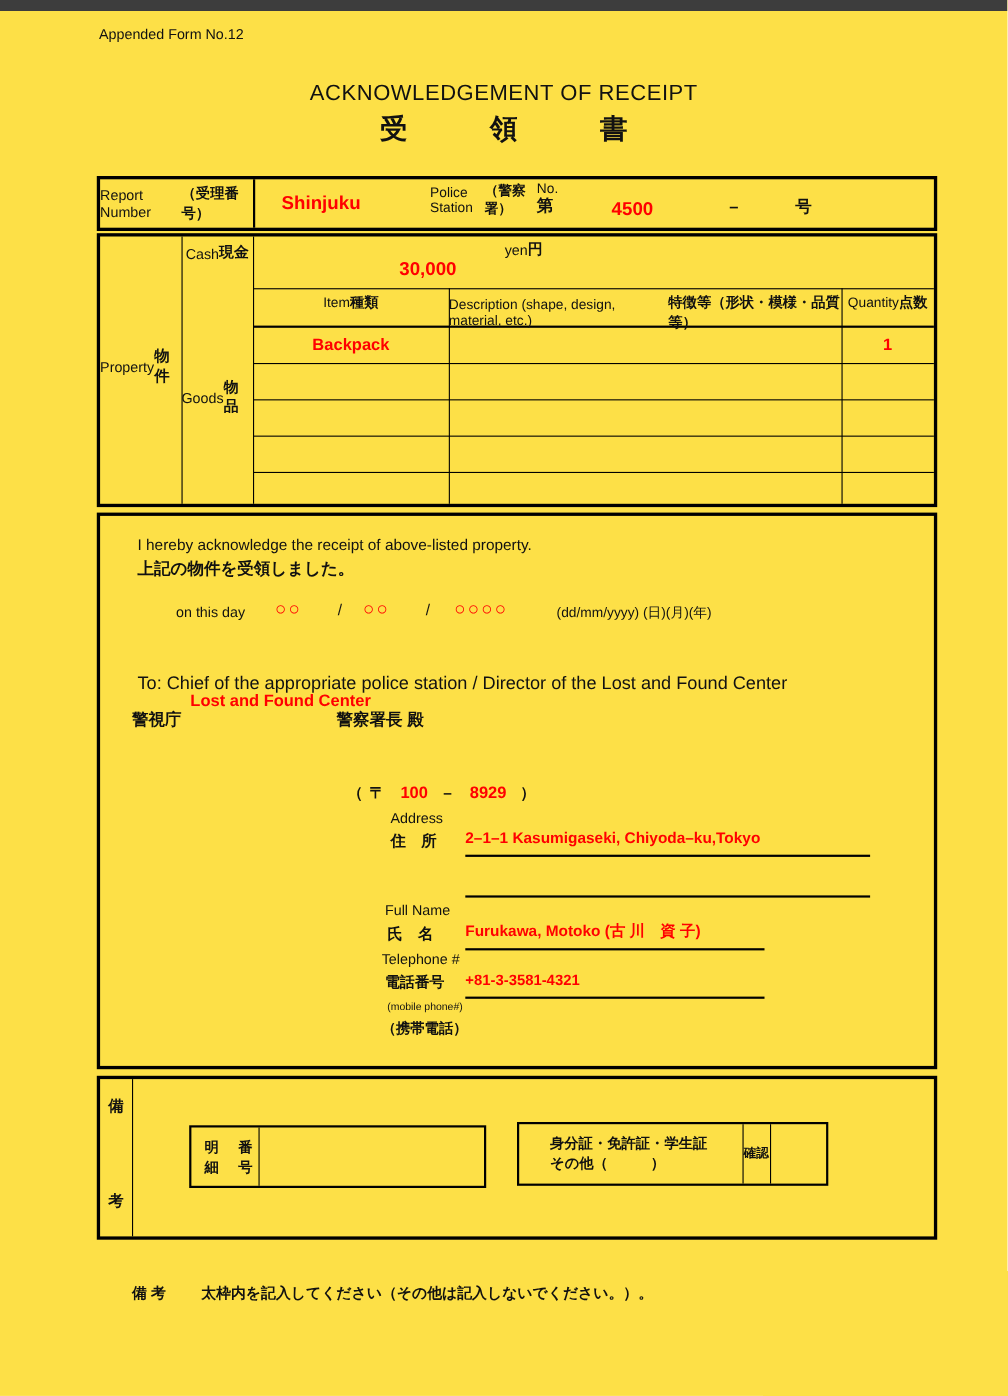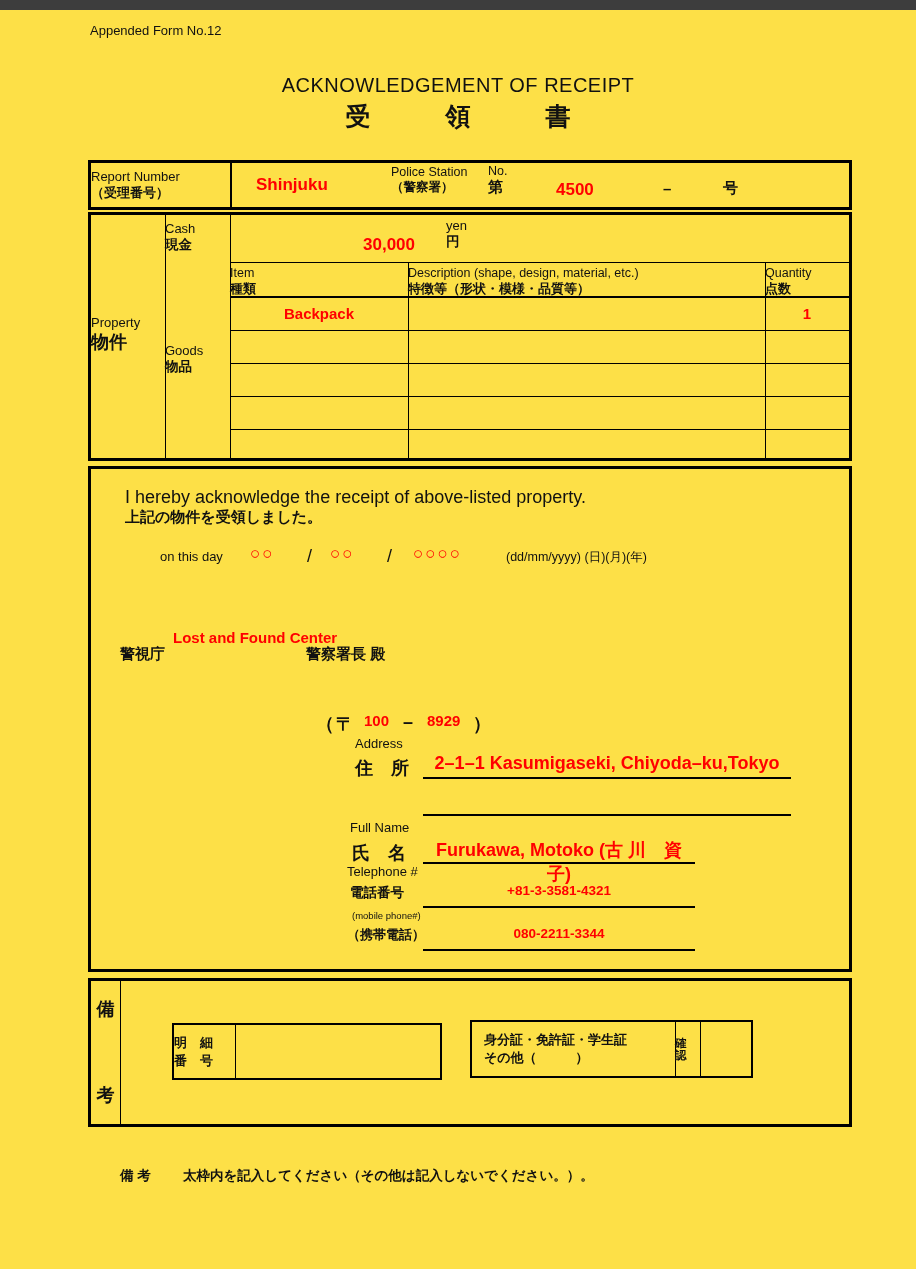--- a/index.html
+++ b/index.html
@@ -6,24 +6,24 @@
   html,body{background:#ffffff}
   body{font-family:"Liberation Sans","DejaVu Sans",sans-serif;color:#111}
   .page{position:relative;width:916px;height:1269px;background:#fde047;overflow:hidden}
   .abs{position:absolute}
   .b{font-weight:bold}
   .red{color:#ff0000;font-weight:bold}
   .ctr{text-align:center}
   .box3{border:3px solid #000}
   .box2{border:2px solid #000}
   .line{position:absolute;background:#000}
-  .stack{display:flex;flex-direction:column;justify-content:center}
-  .fillline{border-bottom:2px solid #000;text-align:center}
+  .stack{display:flex;flex-direction:row;align-items:center;justify-content:center}
+  .fillline{border-bottom:2px solid #000;text-align:left}
   .fs9{font-size:9.5px}.fs12{font-size:12.5px}.fs13{font-size:13px}.fs135{font-size:13.5px}
-  .fs14{font-size:18px}.fs15{font-size:15px}.fs16{font-size:16.5px}.fs17{font-size:17px}
+  .fs14{font-size:14px}.fs15{font-size:15px}.fs16{font-size:16.5px}.fs17{font-size:17px}
 </style>
 </head>
 <body>
 
 <div class="page">
 
   <div class="abs" style="left:0;top:0;width:916px;height:10px;background:#3d3d3d"></div>
 
   <div class="abs fs13" style="left:90px;top:23px">Appended Form No.12</div>
   <div class="abs ctr" style="left:0;width:916px;top:74px;font-size:20px;letter-spacing:.5px">ACKNOWLEDGEMENT OF RECEIPT</div>
@@ -118,20 +118,21 @@
     <div class="abs fs15 b" style="left:34px;top:39px">上記の物件を受領しました。</div>
 
     <span class="abs fs13" style="left:69px;top:80px">on this day</span>
     <span class="abs red fs17" style="left:159px;top:75px;letter-spacing:2px">○○</span>
     <span class="abs fs14" style="left:216px;top:77px">/</span>
     <span class="abs red fs17" style="left:239px;top:75px;letter-spacing:2px">○○</span>
     <span class="abs fs14" style="left:296px;top:77px">/</span>
     <span class="abs red fs17" style="left:322px;top:75px;letter-spacing:2px">○○○○</span>
     <span class="abs fs12" style="left:415px;top:80px">(dd/mm/yyyy) (日)(月)(年)</span>
 
+    <div class="abs fs16" style="left:34px;top:143px">To: Chief of the appropriate police station / Director of the Lost and Found Center</div>
     <span class="abs fs15 b" style="left:29px;top:176px">警視庁</span>
     <span class="abs red fs15" style="left:82px;top:160px">Lost and Found Center</span>
     <span class="abs fs15 b" style="left:215px;top:176px">警察署長 殿</span>
 
     <span class="abs fs14 b" style="left:225px;top:243px">（</span>
     <span class="abs fs14 b" style="left:245px;top:243px">〒</span>
     <span class="abs red fs15" style="left:273px;top:243px">100</span>
     <span class="abs fs14 b" style="left:312px;top:243px">–</span>
     <span class="abs red fs15" style="left:336px;top:243px">8929</span>
     <span class="abs fs14 b" style="left:382px;top:243px">）</span>
@@ -144,41 +145,40 @@
     <div class="abs fs13" style="left:259px;top:351px">Full Name</div>
     <div class="abs fs14 b" style="left:261px;top:372px">氏　名</div>
     <div class="abs red fs14 fillline" style="left:332px;top:369px;width:272px;height:26px">Furukawa, Motoko (古 川　資 子)</div>
 
     <div class="abs fs13" style="left:256px;top:395px">Telephone #</div>
     <div class="abs fs135 b" style="left:259px;top:415px">電話番号</div>
     <div class="abs red fs135 fillline" style="left:332px;top:414px;width:272px;height:25px">+81-3-3581-4321</div>
 
     <div class="abs fs9" style="left:261px;top:441px">(mobile phone#)</div>
     <div class="abs fs13 b" style="left:256px;top:457px">（携帯電話）</div>
-    <div class="abs red fs135 fillline" style="left:332px;top:457px;width:272px;height:25px">080-2211-3344</div>
   </div>
 
   <div class="abs box3" style="left:88px;top:978px;width:764px;height:149px">
     <div class="line" style="left:29px;top:0;width:1px;height:143px"></div>
     <div class="abs ctr b fs14" style="left:0;top:16px;width:29px">備</div>
     <div class="abs ctr b fs14" style="left:0;top:102px;width:29px">考</div>
 
     <div class="abs box2" style="left:81px;top:42px;width:270px;height:57px">
       <div class="line" style="left:61px;top:0;width:1px;height:53px"></div>
-      <div class="abs stack" style="left:0;top:0;width:61px;height:53px">
+      <div class="abs stack" style="left:12px;top:0;width:61px;height:53px">
         <span class="fs13 b">明　細</span>
         <span class="fs13 b">番　号</span>
       </div>
       <div class="abs" style="left:62px;top:0;width:204px;height:53px"></div>
     </div>
 
     <div class="abs box2" style="left:379px;top:39px;width:283px;height:58px">
       <div class="line" style="left:203px;top:0;width:1px;height:54px"></div>
       <div class="line" style="left:228px;top:0;width:1px;height:54px"></div>
-      <div class="abs" style="left:0;top:0;width:203px;height:54px;display:flex;flex-direction:column;justify-content:center;padding-left:12px">
+      <div class="abs" style="left:0;top:0;width:203px;height:54px;display:flex;flex-direction:column;justify-content:center;padding-left:28px">
         <span class="fs13 b">身分証・免許証・学生証</span>
         <span class="fs13 b">その他（　　　）</span>
       </div>
       <div class="abs stack" style="left:203px;top:0;width:25px;height:54px;line-height:1.05">
         <span style="font-size:11.5px;font-weight:bold">確</span>
         <span style="font-size:11.5px;font-weight:bold">認</span>
       </div>
       <div class="abs" style="left:229px;top:0;width:50px;height:54px"></div>
     </div>
   </div>

